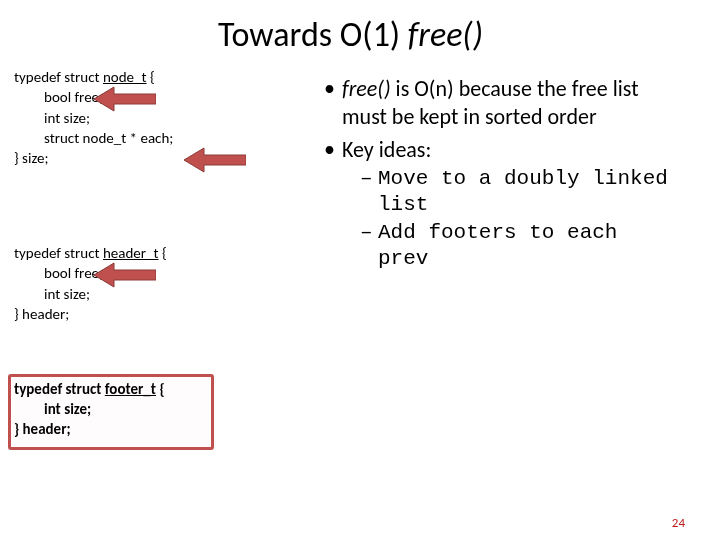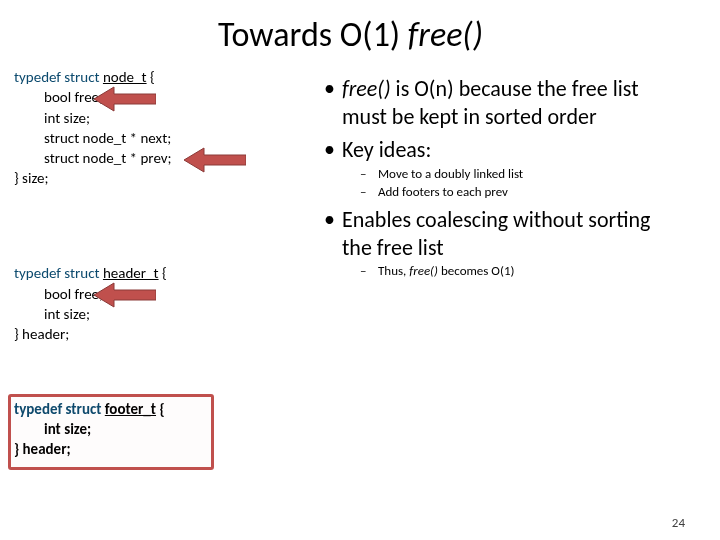--- a/index.html
+++ b/index.html
@@ -42,36 +42,36 @@
     flex: 1;
     font-size: 22px;
     line-height: 1.25;
   }
   .codeblock {
     font-family: Calibri, Arial, sans-serif;
     white-space: pre;
     margin-bottom: 14px;
     position: relative;
   }
-  .kw { color: #0c4a6e; }
+  .kw { color: #000000; }
   .tn { text-decoration: underline; }
   .codeblock .indent { margin-left: 30px; display: block; }
   ul.top { list-style: none; padding: 0; margin: 8px; }
   ul.top > li { position: relative; padding-left: 20px; margin-bottom: 6px; }
   ul.top > li::before { content: "•"; position: absolute; left: 2px; top: 0; }
-  ul.sub { list-style: none; padding: 0; margin: 2px 0 6px 0; font-size: 13px; }
+  ul.sub { list-style: none; padding: 0; margin: 2px 0 6px 0; font-size: 21px; font-family: Liberation Mono, monospace; }
   ul.sub > li { position: relative; padding-left: 36px; margin-bottom: 2px; }
   ul.sub > li::before { content: "–"; position: absolute; left: 18px; top: 0; }
   .ital { font-style: italic; }
   .pagenum {
     position: absolute;
     right: 16px;
     bottom: 10px;
     font-size: 13px;
-    color: #404040;
+    color: #b91c1c;
   }
   .arrow {
     position: absolute;
     pointer-events: none;
   }
   .redbox {
     position: absolute;
     border: 3px solid #c0504d;
     border-radius: 3px;
     background: rgba(192,80,77,0.02);
@@ -85,21 +85,21 @@
 
   <div class="title">
     <span>Towards O(1) </span><span class="ital">free()</span>
   </div>
 
   <div class="columns">
 
     <div class="left">
 
       <div class="codeblock"><span class="kw">typedef struct </span><span class="tn">node_t</span><span> {</span>
-<span class="indent">bool free;</span><span class="indent">int size;</span><span class="indent">struct node_t * next;</span><span class="indent">struct node_t * prev;</span><span>} size;</span>
+<span class="indent">bool free;</span><span class="indent">int size;</span><span class="indent">struct node_t * each;</span><span>} size;</span>
         <svg class="arrow" style="left:80px; top:18px;" width="62" height="28" viewBox="0 0 62 28">
           <polygon points="0,14 20,2 20,9 62,9 62,19 20,19 20,26" fill="#c0504d" stroke="#8b3a38" stroke-width="1"></polygon>
         </svg>
         <svg class="arrow" style="left:170px; top:79px;" width="62" height="28" viewBox="0 0 62 28">
           <polygon points="0,14 20,2 20,9 62,9 62,19 20,19 20,26" fill="#c0504d" stroke="#8b3a38" stroke-width="1"></polygon>
         </svg>
       </div>
 
       <div class="codeblock"><span class="kw">typedef struct </span><span class="tn">header_t</span><span> {</span>
 <span class="indent">bool free;</span><span class="indent">int size;</span><span>} header;</span>
@@ -117,25 +117,20 @@
 
     <div class="right">
       <ul class="top">
         <li><span class="ital">free()</span><span> is O(n) because the free list must be kept in sorted order</span></li>
         <li><span>Key ideas:</span>
           <ul class="sub">
             <li>Move to a doubly linked list</li>
             <li>Add footers to each prev</li>
           </ul>
         </li>
-        <li><span>Enables coalescing without sorting the free list</span>
-          <ul class="sub">
-            <li><span>Thus, </span><span class="ital">free()</span><span> becomes O(1)</span></li>
-          </ul>
-        </li>
       </ul>
     </div>
 
   </div>
 
   <div class="pagenum">24</div>
 
 </div>
 
 </body></html>

